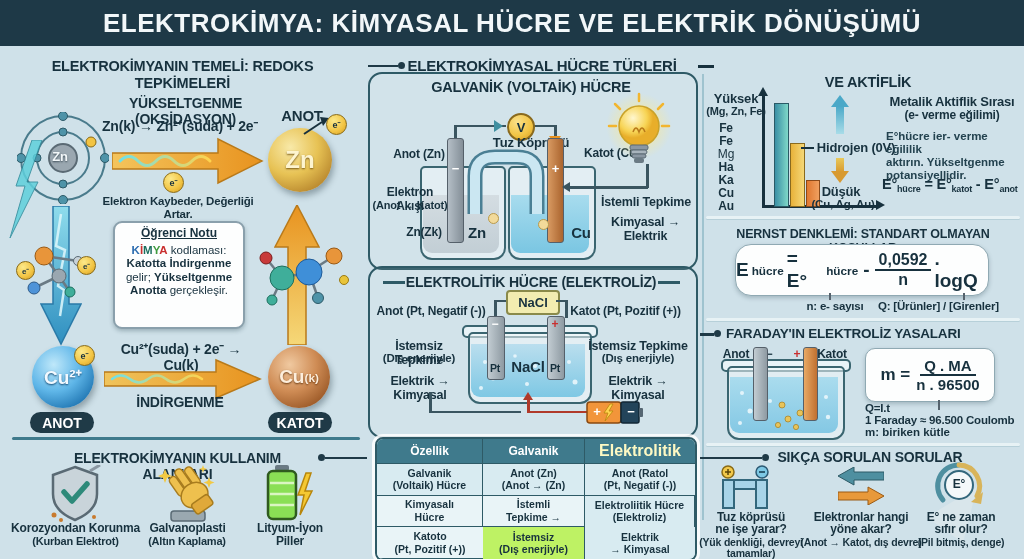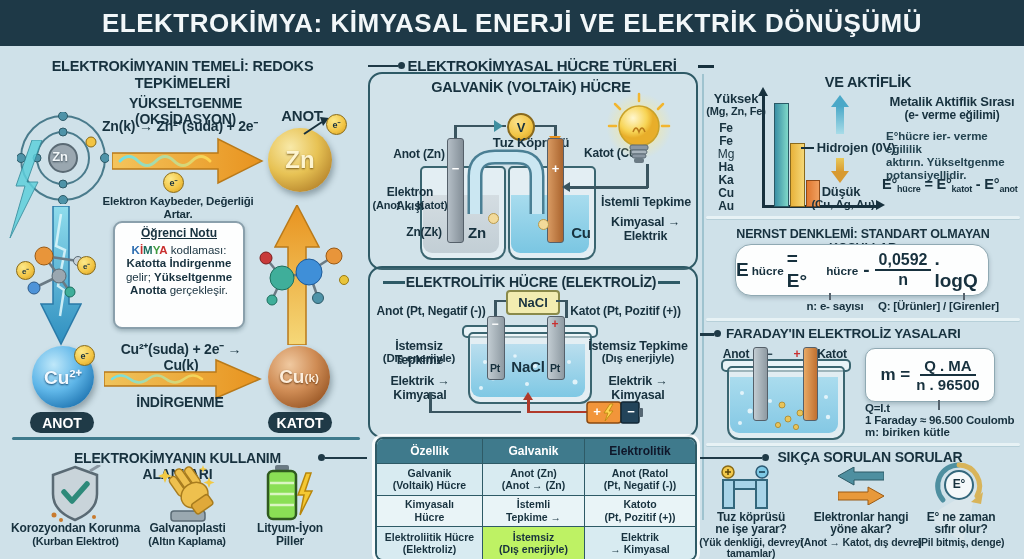--- a/index.html
+++ b/index.html
@@ -32,21 +32,21 @@
             font-size:10.5px;font-weight:bold;line-height:1.2;text-align:center}
   .divider{background:#e7f2f5;height:3px;border-radius:2px;box-shadow:0 1px 0 #b7d0d9}
   .kletter{font-weight:bold}
 </style>
 </head>
 <body>
 
 <div id="stage">
 
   <div class="abs" style="left:0;top:0;width:1024px;height:46px;background:#1e3947;display:flex;align-items:center;justify-content:center">
-    <div style="color:#f2f7f9;font-weight:bold;font-size:26px;letter-spacing:0.5px">ELEKTROKİMYA: KİMYASAL ENERJİ VE ELEKTRİK DÖNÜŞÜMÜ</div>
+    <div style="color:#f2f7f9;font-weight:bold;font-size:26px;letter-spacing:0.5px">ELEKTROKİMYA: KİMYASAL HÜCRE VE ELEKTRİK DÖNÜŞÜMÜ</div>
   </div>
 
   <div class="abs txt" style="left:10px;top:58px;width:345px;font-size:14.5px">ELEKTROKİMYANIN TEMELİ: REDOKS TEPKİMELERİ</div>
 
   <div class="abs txt" style="left:88px;top:95px;width:195px;font-size:14px">YÜKSELTGENME (OKSİDASYON)</div>
   <div class="abs txt" style="left:100px;top:118px;width:160px;font-size:14px">Zn(k) → Zn²⁺(suda) + 2e⁻</div>
   <div class="abs txt" style="left:278px;top:107px;width:48px;font-size:15px">ANOT</div>
 
   <svg class="abs" style="left:17px;top:112px" width="92" height="92" viewBox="0 0 92 92">
     <circle cx="46" cy="46" r="42" fill="none" stroke="#4a7b8c" stroke-width="2"></circle>
@@ -367,21 +367,21 @@
   <div class="abs txt" style="left:624px;top:405px;width:14px;font-size:13px;color:#fff">−</div>
 
   <div class="abs" style="left:375px;top:437px;width:318px;height:120px;border:2px solid #2e5a66;border-radius:8px;overflow:hidden;
               box-shadow:0 0 0 3px rgba(255,255,255,0.85);display:grid;grid-template-columns:106px 102px 1fr;grid-template-rows:25px 1fr 1fr 1fr;background:#d8ebf1">
     <div class="tbl-cell" style="background:#3f7a8c;color:#fff;font-size:12px">
         <span>Özellik</span>
       </div>
     <div class="tbl-cell" style="background:#3f7a8c;color:#fff;font-size:12px">
         <span>Galvanik</span>
       </div>
-    <div class="tbl-cell" style="background:#3f7a8c;color:#0f172a;font-size:12px;border-right:none">
+    <div class="tbl-cell" style="background:#3f7a8c;color:#fef9c3;font-size:16px;border-right:none">
         <span>Elektrolitik</span>
       </div>
 
     <div class="tbl-cell" style="background:#d8ebf1">
         <span>Galvanik</span>
         <span>(Voltaik) Hücre</span>
       </div>
     <div class="tbl-cell" style="background:#d8ebf1">
         <span>Anot (Zn)</span>
         <span>(Anot → (Zn)</span>
@@ -392,28 +392,28 @@
       </div>
 
     <div class="tbl-cell" style="background:#e9f4f7">
         <span>Kimyasalı</span>
         <span>Hücre</span>
       </div>
     <div class="tbl-cell" style="background:#e9f4f7">
         <span>İstemli</span>
         <span>Tepkime →</span>
       </div>
+    <div class="tbl-cell" style="background:#d8ebf1;border-bottom:none">
+        <span>Elektroliitik Hücre</span>
+        <span>(Elektroliz)</span>
+      </div>
+
     <div class="tbl-cell" style="background:#e9f4f7;border-right:none">
         <span>Katoto</span>
         <span>(Pt, Pozitif (+))</span>
-      </div>
-
-    <div class="tbl-cell" style="background:#d8ebf1;border-bottom:none">
-        <span>Elektroliitik Hücre</span>
-        <span>(Elektroliz)</span>
       </div>
     <div class="tbl-cell" style="background:#bef264;border-bottom:none">
         <span>İstemsiz</span>
         <span>(Dış enerjiyle)</span>
       </div>
     <div class="tbl-cell" style="background:#d8ebf1;border:none">
         <span>Elektrik</span>
         <span>→ Kimyasal</span>
       </div>
   </div>

